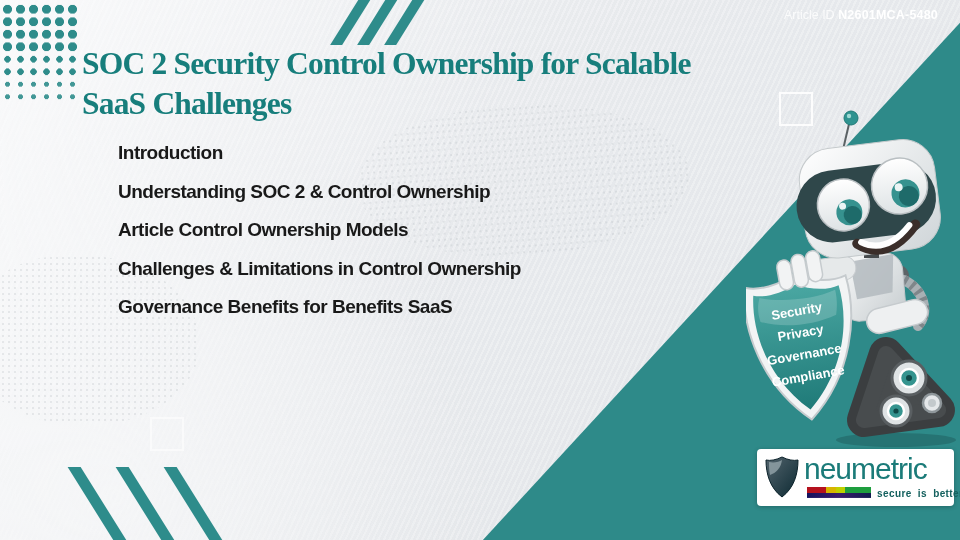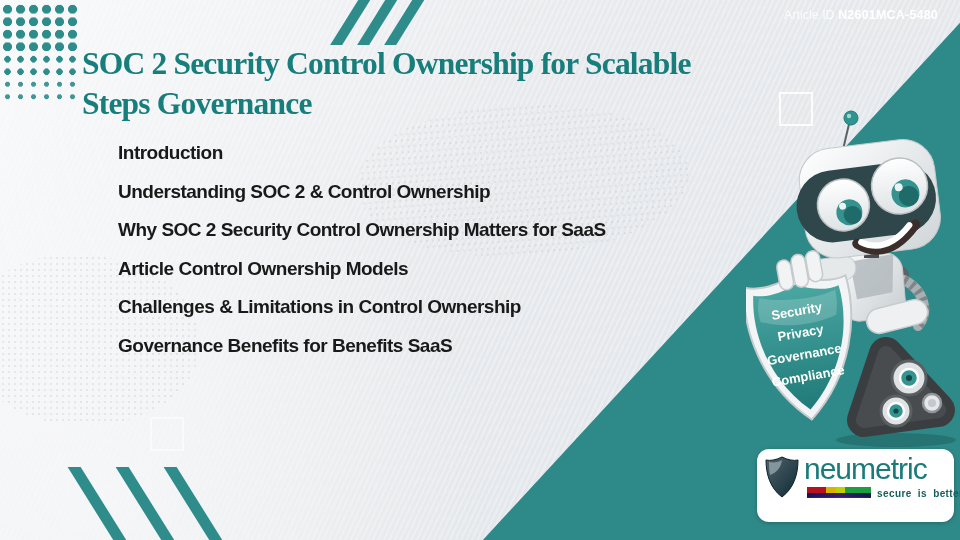--- a/index.html
+++ b/index.html
@@ -49,22 +49,22 @@
   .article-id{position:absolute;top:8px;right:22px;font-size:12.5px;color:rgba(255,255,255,.8);}
   .article-id b{color:#fff;font-weight:bold;letter-spacing:.2px;}
   .title{position:absolute;left:82px;top:44px;color:var(--title);font-weight:bold;
     font-size:31.5px;letter-spacing:-.8px;line-height:40px;white-space:nowrap;font-family:Liberation Serif, serif;}
   .agenda{position:absolute;left:118px;top:144px;}
   .agenda-item{font-size:19px;font-weight:bold;color:#191919;letter-spacing:-.5px;
     line-height:17.5px;margin-bottom:21px;white-space:nowrap;}
   
   .robot{position:absolute;left:746px;top:108px;}
   
-  .logo-box{position:absolute;left:757px;top:449px;width:197px;height:73px;background:#fff;
-    border-radius:12px;box-shadow:0 1px 4px rgba(0,0,0,.25);}
+  .logo-box{position:absolute;left:757px;top:449px;width:197px;height:57px;background:#fff;
+    border-radius:4px;box-shadow:0 1px 4px rgba(0,0,0,.25);}
   .logo-shield{position:absolute;left:8px;top:7px;}
   .logo-name{position:absolute;left:47px;top:3px;font-size:30px;color:var(--logo-teal);
     letter-spacing:-1px;font-weight:normal;}
   .logo-bar{position:absolute;left:50px;top:38px;width:64px;height:11px;
     background:
       linear-gradient(90deg,#b5121e 0 30%,#d8b400 30% 45%,#bed000 45% 60%,#1e9e3e 60% 100%) top/100% 55% no-repeat,
       linear-gradient(90deg,#14125e,#3a1a6e 50%,#101c4e) bottom/100% 45% no-repeat;}
   .logo-tagline{position:absolute;left:120px;top:39px;font-size:10px;font-weight:bold;
     color:#14605e;letter-spacing:.4px;word-spacing:3px;white-space:nowrap;}
 </style>
@@ -93,27 +93,26 @@
   <div class="deco-square sq-a"></div>
   <div class="deco-square sq-b"></div>
 
   <div class="article-id">
     <span>Article ID</span>
     <b>N2601MCA-5480</b>
   </div>
 
   <div class="title">
     <div>SOC 2 Security Control Ownership for Scalable</div>
-    <div>Steps Governance</div>
+    <div>SaaS Challenges</div>
   </div>
 
   <div class="agenda">
     <div class="agenda-item">Introduction</div>
     <div class="agenda-item">Understanding SOC 2 &amp; Control Ownership</div>
-    <div class="agenda-item">Why SOC 2 Security Control Ownership Matters for SaaS</div>
     <div class="agenda-item">Article Control Ownership Models</div>
     <div class="agenda-item">Challenges &amp; Limitations in Control Ownership</div>
     <div class="agenda-item">Governance Benefits for Benefits SaaS</div>
   </div>
 
   <svg class="robot" width="214" height="340" viewBox="0 0 214 340">
     <defs>
       <linearGradient id="headGrad" x1="0" y1="0" x2="1" y2="1">
         <stop offset="0" stop-color="#ffffff"></stop>
           <stop offset="1" stop-color="#cfd5d8"></stop>

